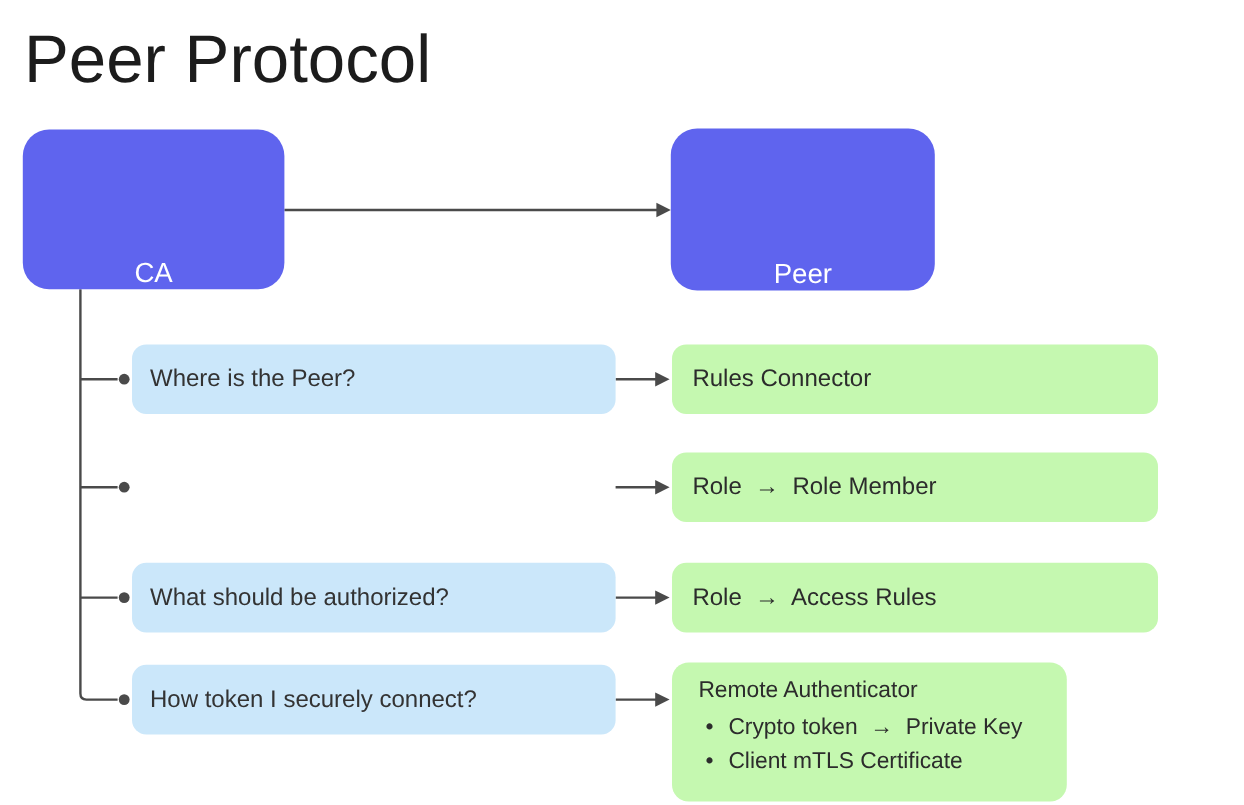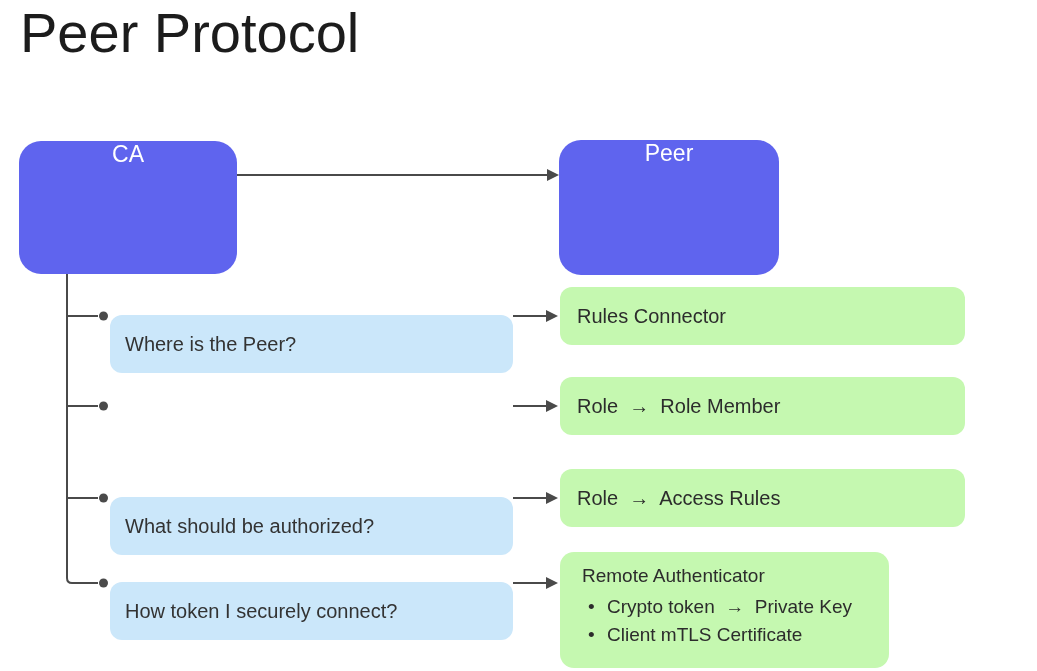--- a/index.html
+++ b/index.html
@@ -2,40 +2,40 @@
 <html><head>
 <meta charset="utf-8">
 <style>
   * { margin: 0; padding: 0; box-sizing: border-box; }
   html, body { width: 1037px; height: 671px; background: #ffffff; overflow: hidden; }
   body { font-family: "Liberation Sans", sans-serif; position: relative; }
 
   .canvas { position: absolute; inset: 0; width: 1037px; height: 671px; }
 
   .title {
-    position: absolute; left: 20px; top: 0px;
+    position: absolute; left: 20px; top: 16px;
     font-size: 56px; font-weight: 400; color: #1c1c1c;
     letter-spacing: 0px; white-space: nowrap; text-align: center;
   }
 
   .connectors { position: absolute; left: 0; top: 0; width: 1037px; height: 671px; }
 
   .node {
     position: absolute; background: #5f64ee; border-radius: 22px;
-    display: flex; align-items: flex-start; justify-content: center;
-    color: #ffffff; font-size: 23px; margin-top: 33px;
+    display: flex; align-items: flex-end; justify-content: center;
+    color: #ffffff; font-size: 23px;
   }
   .node-ca   { left: 19px;  top: 108px; width: 218px; height: 133px; }
   .node-peer { left: 559px; top: 107px; width: 220px; height: 135px; }
 
   .qbox {
     position: absolute; left: 110px; width: 403px; height: 58px;
     background: #cbe7fa; border-radius: 12px;
     display: flex; align-items: center;
-    padding-left: 15px; font-size: 20px; color: #333333; margin-top: 28px;
+    padding-left: 15px; font-size: 20px; color: #333333;
   }
   .abox {
     position: absolute; left: 560px; width: 405px; height: 58px;
     background: #c5f8b0; border-radius: 12px;
     display: flex; align-items: center;
     padding-left: 17px; font-size: 20px; color: #2c2c2c;
     white-space: pre-wrap;
   }
   .row-1 { top: 287px; }
   .row-2 { top: 377px; }

